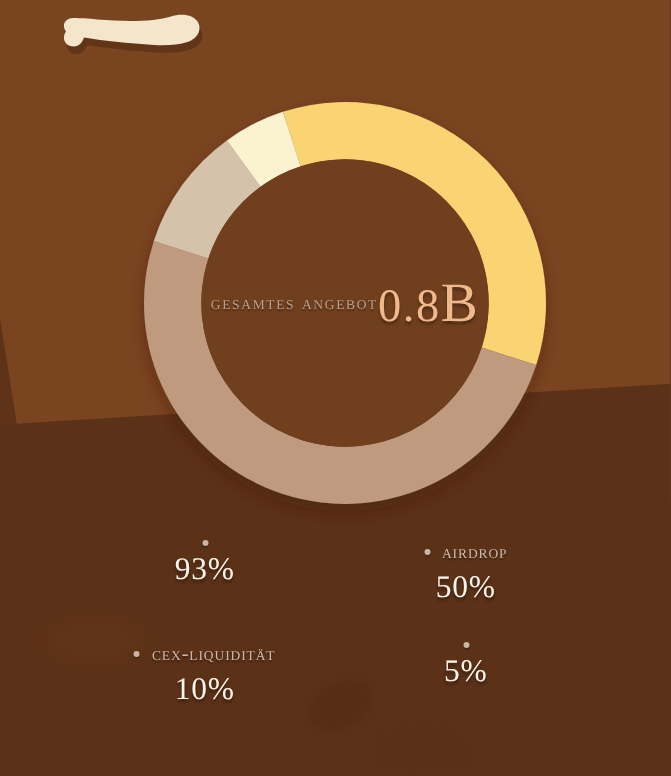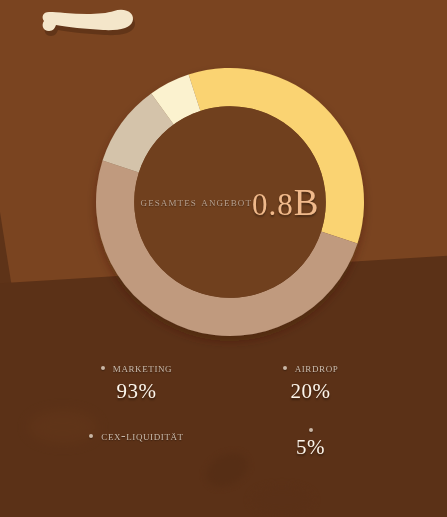--- a/index.html
+++ b/index.html
@@ -249,38 +249,38 @@
         <span>0.8</span><span class="unit">B</span>
       </div>
     </div>
   </div>
 
   <div id="legend">
       <div class="legend-row">
         <div class="legend-item">
           <div class="legend-head">
             <span class="legend-dot"></span>
-            <span class="legend-label">Marketing</span>
           </div>
           <div class="legend-value">93%</div>
         </div>
         <div class="legend-item">
           <div class="legend-head">
             <span class="legend-dot"></span>
             <span class="legend-label">Airdrop</span>
           </div>
-          <div class="legend-value">20%</div>
+          <div class="legend-value">50%</div>
         </div>
       </div>
       <div class="legend-row">
         <div class="legend-item">
           <div class="legend-head">
             <span class="legend-dot"></span>
             <span class="legend-label">CEX-Liquidität</span>
           </div>
+          <div class="legend-value">10%</div>
         </div>
         <div class="legend-item">
           <div class="legend-head">
             <span class="legend-dot"></span>
           </div>
           <div class="legend-value">5%</div>
         </div>
       </div>
     </div>
 

